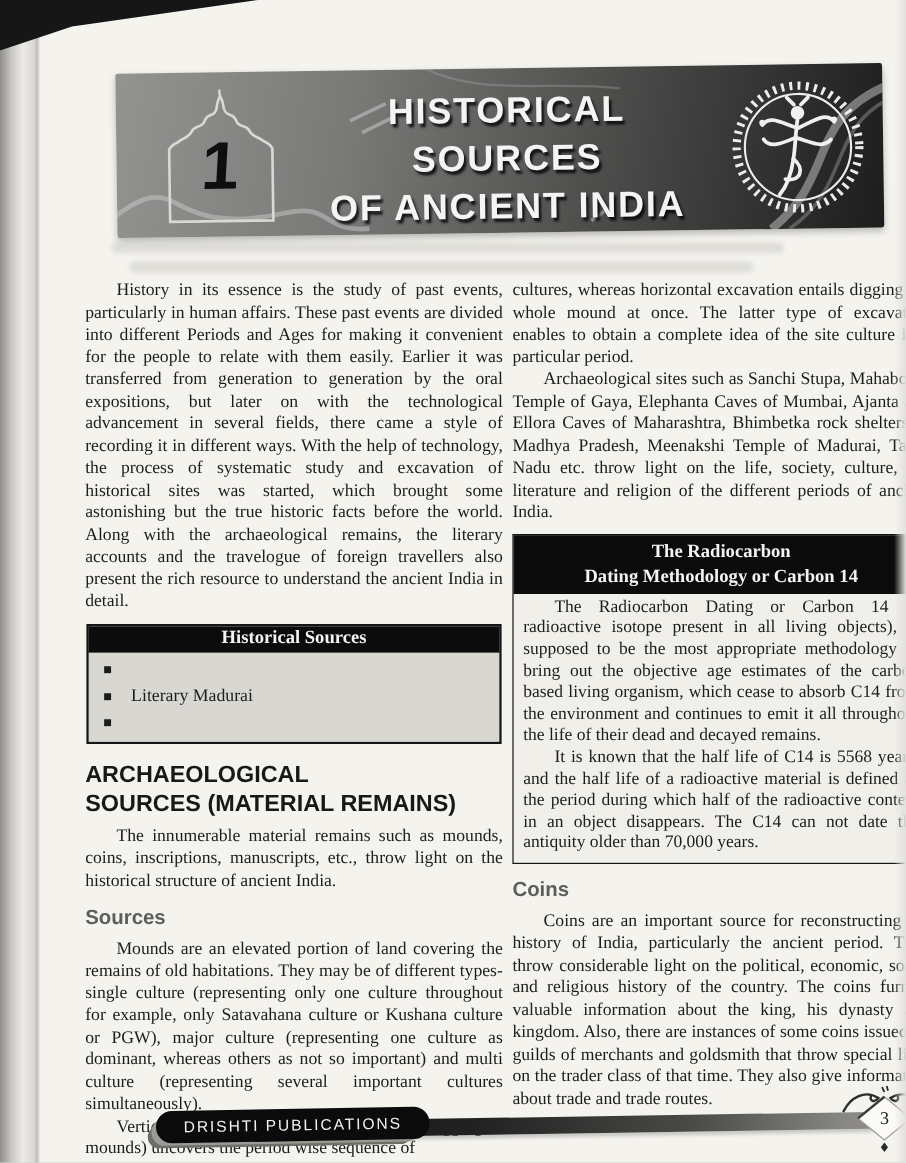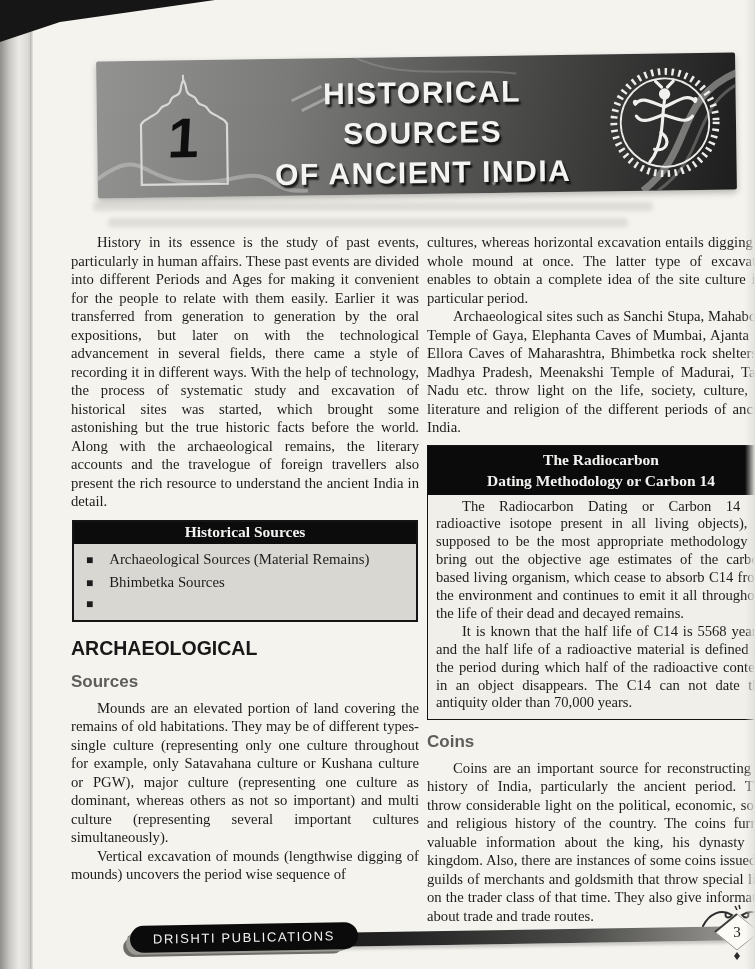--- a/index.html
+++ b/index.html
@@ -137,35 +137,36 @@
     <div class="content">
 
       <div class="col">
         <p class="p">History in its essence is the study of past events, particularly in human affairs. These past events are divided into different Periods and Ages for making it convenient for the people to relate with them easily. Earlier it was transferred from generation to generation by the oral expositions, but later on with the technological advancement in several fields, there came a style of recording it in different ways. With the help of technology, the process of systematic study and excavation of historical sites was started, which brought some astonishing but the true historic facts before the world. Along with the archaeological remains, the literary accounts and the travelogue of foreign travellers also present the rich resource to understand the ancient India in detail.</p>
 
         <div class="srcbox">
           <div class="hd">Historical Sources</div>
           <ul>
             <li>
               <span class="blt">■</span>
-              <span>Archaeological Sources (Material Remains)</span>
             </li>
             <li>
               <span class="blt">■</span>
-              <span>Bhimbetka Sources</span>
+              <span>Literary Madurai</span>
             </li>
             <li>
               <span class="blt">■</span>
             </li>
           </ul>
         </div>
 
         <div class="h-main">
           <div>ARCHAEOLOGICAL</div>
+          <div>SOURCES (MATERIAL REMAINS)</div>
         </div>
+        <p class="p">The innumerable material remains such as mounds, coins, inscriptions, manuscripts, etc., throw light on the historical structure of ancient India.</p>
 
         <div class="h-sub">Sources</div>
         <p class="p">Mounds are an elevated portion of land covering the remains of old habitations. They may be of different types- single culture (representing only one culture throughout for example, only Satavahana culture or Kushana culture or PGW), major culture (representing one culture as dominant, whereas others as not so important) and multi culture (representing several important cultures simultaneously).</p>
         <p class="p">Vertical excavation of mounds (lengthwise digging of mounds) uncovers the period wise sequence of</p>
       </div>
 
       <div class="col">
         <p class="p cont">cultures, whereas horizontal excavation entails digging the whole mound at once. The latter type of excavation enables to obtain a complete idea of the site culture in a particular period.</p>
         <p class="p">Archaeological sites such as Sanchi Stupa, Mahabodhi Temple of Gaya, Elephanta Caves of Mumbai, Ajanta and Ellora Caves of Maharashtra, Bhimbetka rock shelters of Madhya Pradesh, Meenakshi Temple of Madurai, Tamil Nadu etc. throw light on the life, society, culture, art, literature and religion of the different periods of ancient India.</p>
 

